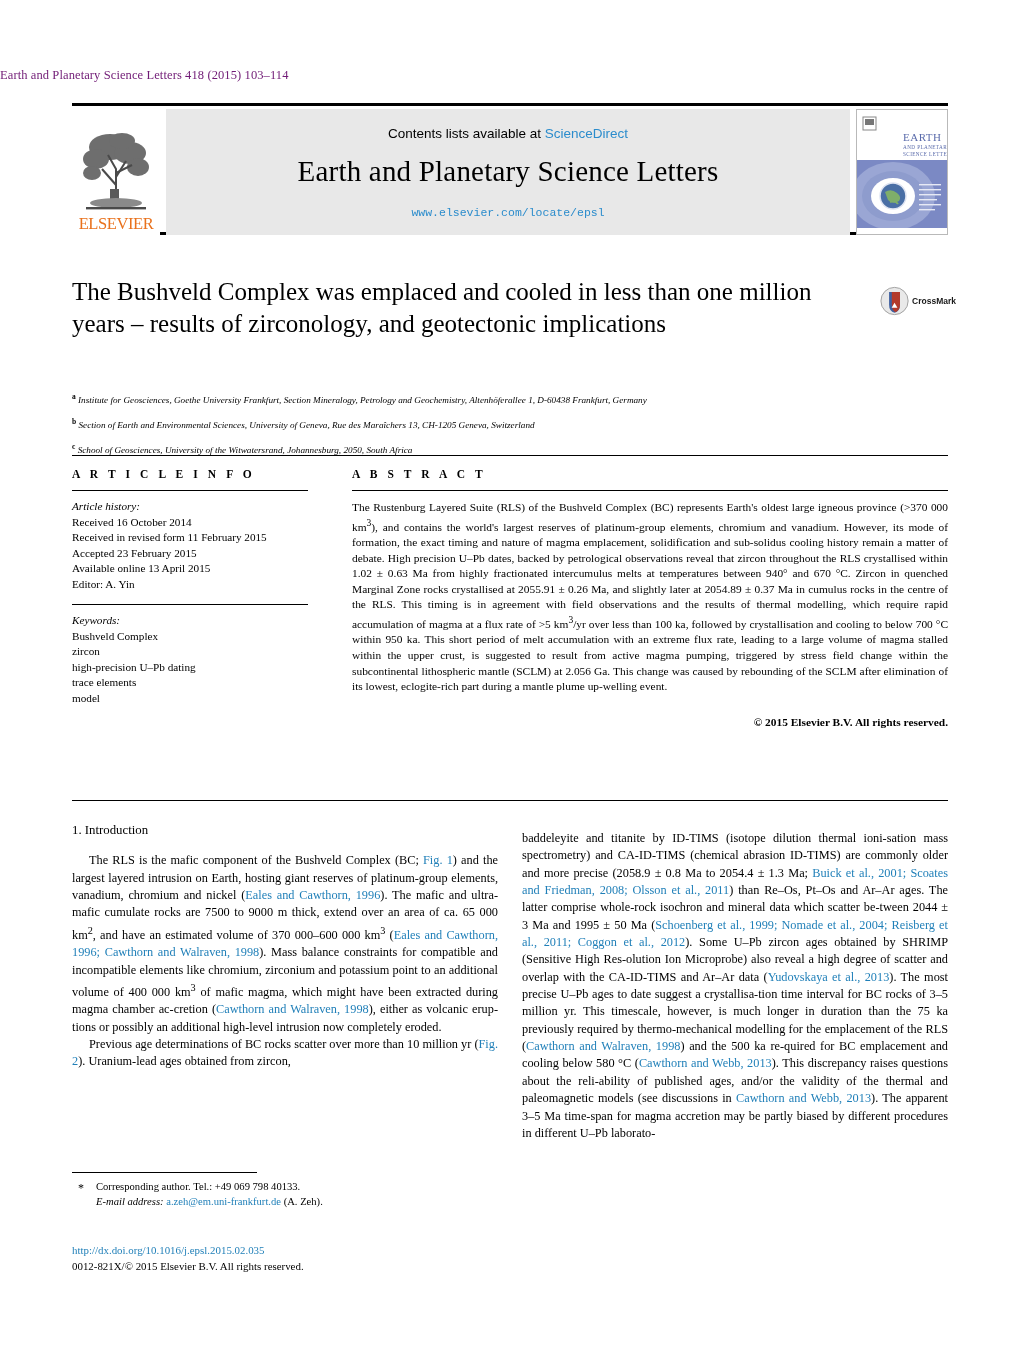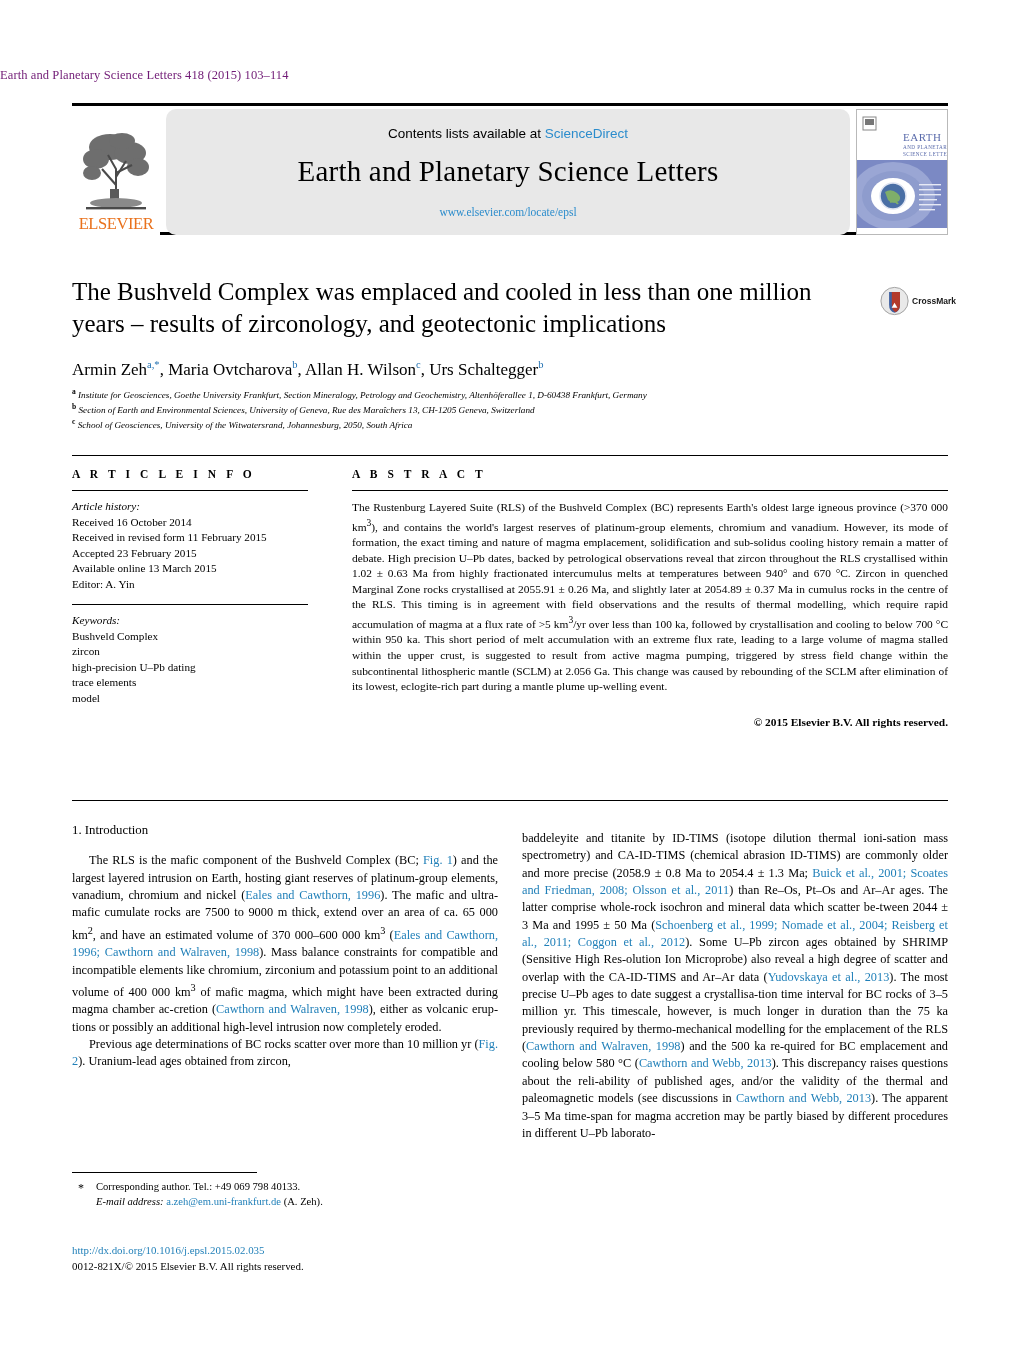--- a/index.html
+++ b/index.html
@@ -76,37 +76,36 @@
   .journal-band {
     flex: 1 1 auto;
     background: #e8e8e8;
     display: flex;
     flex-direction: column;
     justify-content: center;
     align-items: center;
     text-align: center;
     margin-left: 6px;
     margin-right: 6px;
-    border-radius: 10px;
   }
   .contents-line {
     font-size: 13.5px;
     margin-bottom: 14px;
     font-family: "Liberation Sans", sans-serif;
   }
   .sciencedirect-link { color: #2b8ccc; }
   .journal-title {
     font-size: 29px;
     letter-spacing: 0.2px;
     margin-bottom: 18px;
   }
   .journal-url {
     font-size: 11.5px;
     color: #2b8ccc;
-    font-family: Liberation Serif, serif;
+    font-family: Liberation Mono, monospace;
   }
   .cover-thumb {
     flex: 0 0 92px;
     width: 92px;
     position: relative;
     border: 1px solid #b9b9b9;
     box-sizing: border-box;
     background: #fff;
     overflow: hidden;
   }
@@ -146,21 +145,21 @@
     font-size: 17px;
     line-height: 22px;
   }
   .authors sup { color: #1f6fb0; font-size: 10.5px; }
 
   .affiliations {
     position: absolute;
     left: 72px; top: 386px;
     width: 876px;
     font-size: 9.2px;
-    line-height: 12px;
+    line-height: 21px;
     font-style: italic;
   }
   .affiliations .aff-mark {
     font-style: normal;
     font-size: 7.5px;
     vertical-align: super;
     font-weight: bold;
   }
 
   
@@ -363,38 +362,37 @@
   <div class="crossmark">
     <svg width="32" height="32" viewBox="0 0 32 32" aria-hidden="true">
       <circle cx="16" cy="16" r="15" fill="#e9e9e9" stroke="#9a9a9a" stroke-width="1"></circle>
       <path d="M10 6 h12 v14 q0 7 -6 9 q-6 -2 -6 -9 z" fill="#3f5f9e"></path>
       <path d="M13 6 h9 v14 q0 6 -5 8.4 q-4 -2.4 -4 -8.4 z" fill="#b33a2c"></path>
       <path d="M16 18 l-3.2 5.5 h6.4 z" fill="#ffffff"></path>
     </svg>
     <span class="crossmark-label">CrossMark</span>
   </div>
 
-  <div class="authors">Armin Zeh<sup>a,*</sup>, Maria Ovtcharova<sup>b</sup>, Allan H. Wilson<sup>c</sup>, Urs Schaltegger<sup>b</sup></div>
 
   <div class="affiliations">
     <div><span class="aff-mark">a</span> <span>Institute for Geosciences, Goethe University Frankfurt, Section Mineralogy, Petrology and Geochemistry, Altenhöferallee 1, D-60438 Frankfurt, Germany</span></div>
     <div><span class="aff-mark">b</span> <span>Section of Earth and Environmental Sciences, University of Geneva, Rue des Maraîchers 13, CH-1205 Geneva, Switzerland</span></div>
     <div><span class="aff-mark">c</span> <span>School of Geosciences, University of the Witwatersrand, Johannesburg, 2050, South Africa</span></div>
   </div>
 
   <div class="info-rule"></div>
 
   <div class="artinfo">
     <div class="section-caps">A R T I C L E   I N F O</div>
     <div class="thin-rule"></div>
     <div class="artinfo-label">Article history:</div>
     <div class="artinfo-line">Received 16 October 2014</div>
     <div class="artinfo-line">Received in revised form 11 February 2015</div>
     <div class="artinfo-line">Accepted 23 February 2015</div>
-    <div class="artinfo-line">Available online 13 March 2015</div>
+    <div class="artinfo-line">Available online 13 April 2015</div>
     <div class="artinfo-line">Editor: A. Yin</div>
     <div class="artinfo-gap"></div>
     <div class="thin-rule"></div>
     <div class="artinfo-label">Keywords:</div>
     <div class="artinfo-line">Bushveld Complex</div>
     <div class="artinfo-line">zircon</div>
     <div class="artinfo-line">high-precision U–Pb dating</div>
     <div class="artinfo-line">trace elements</div>
     <div class="artinfo-line">model</div>
   </div>

